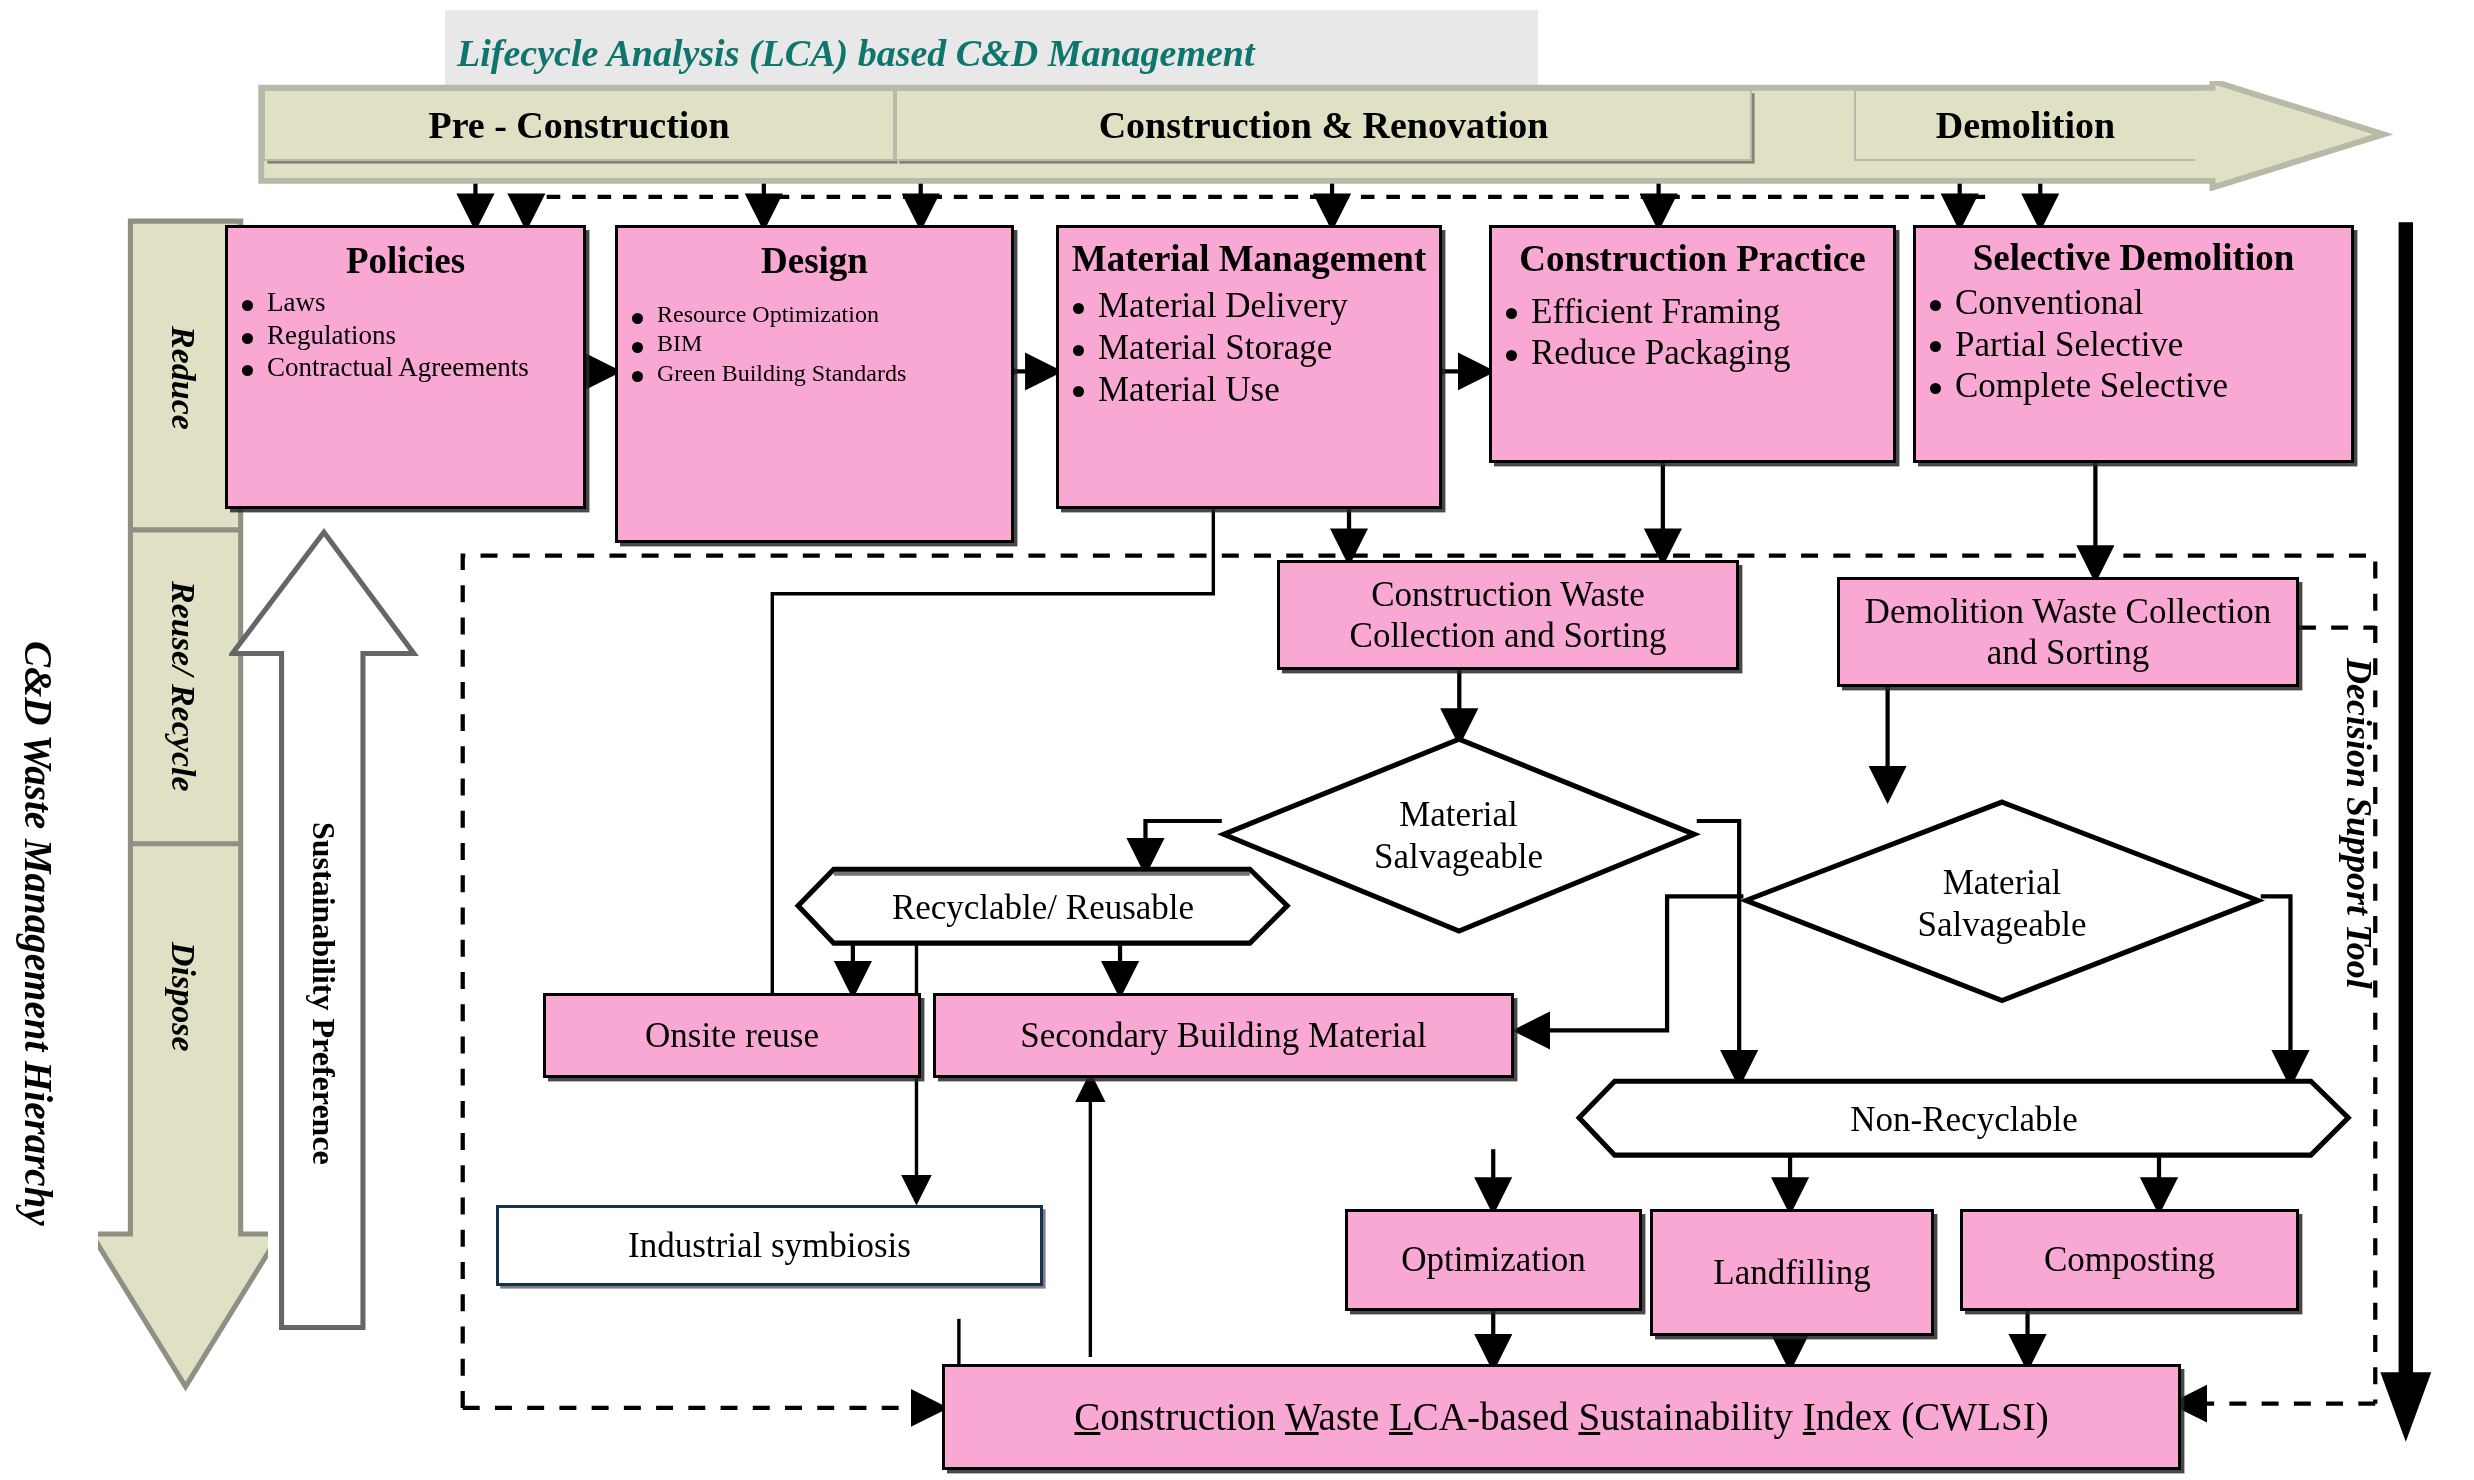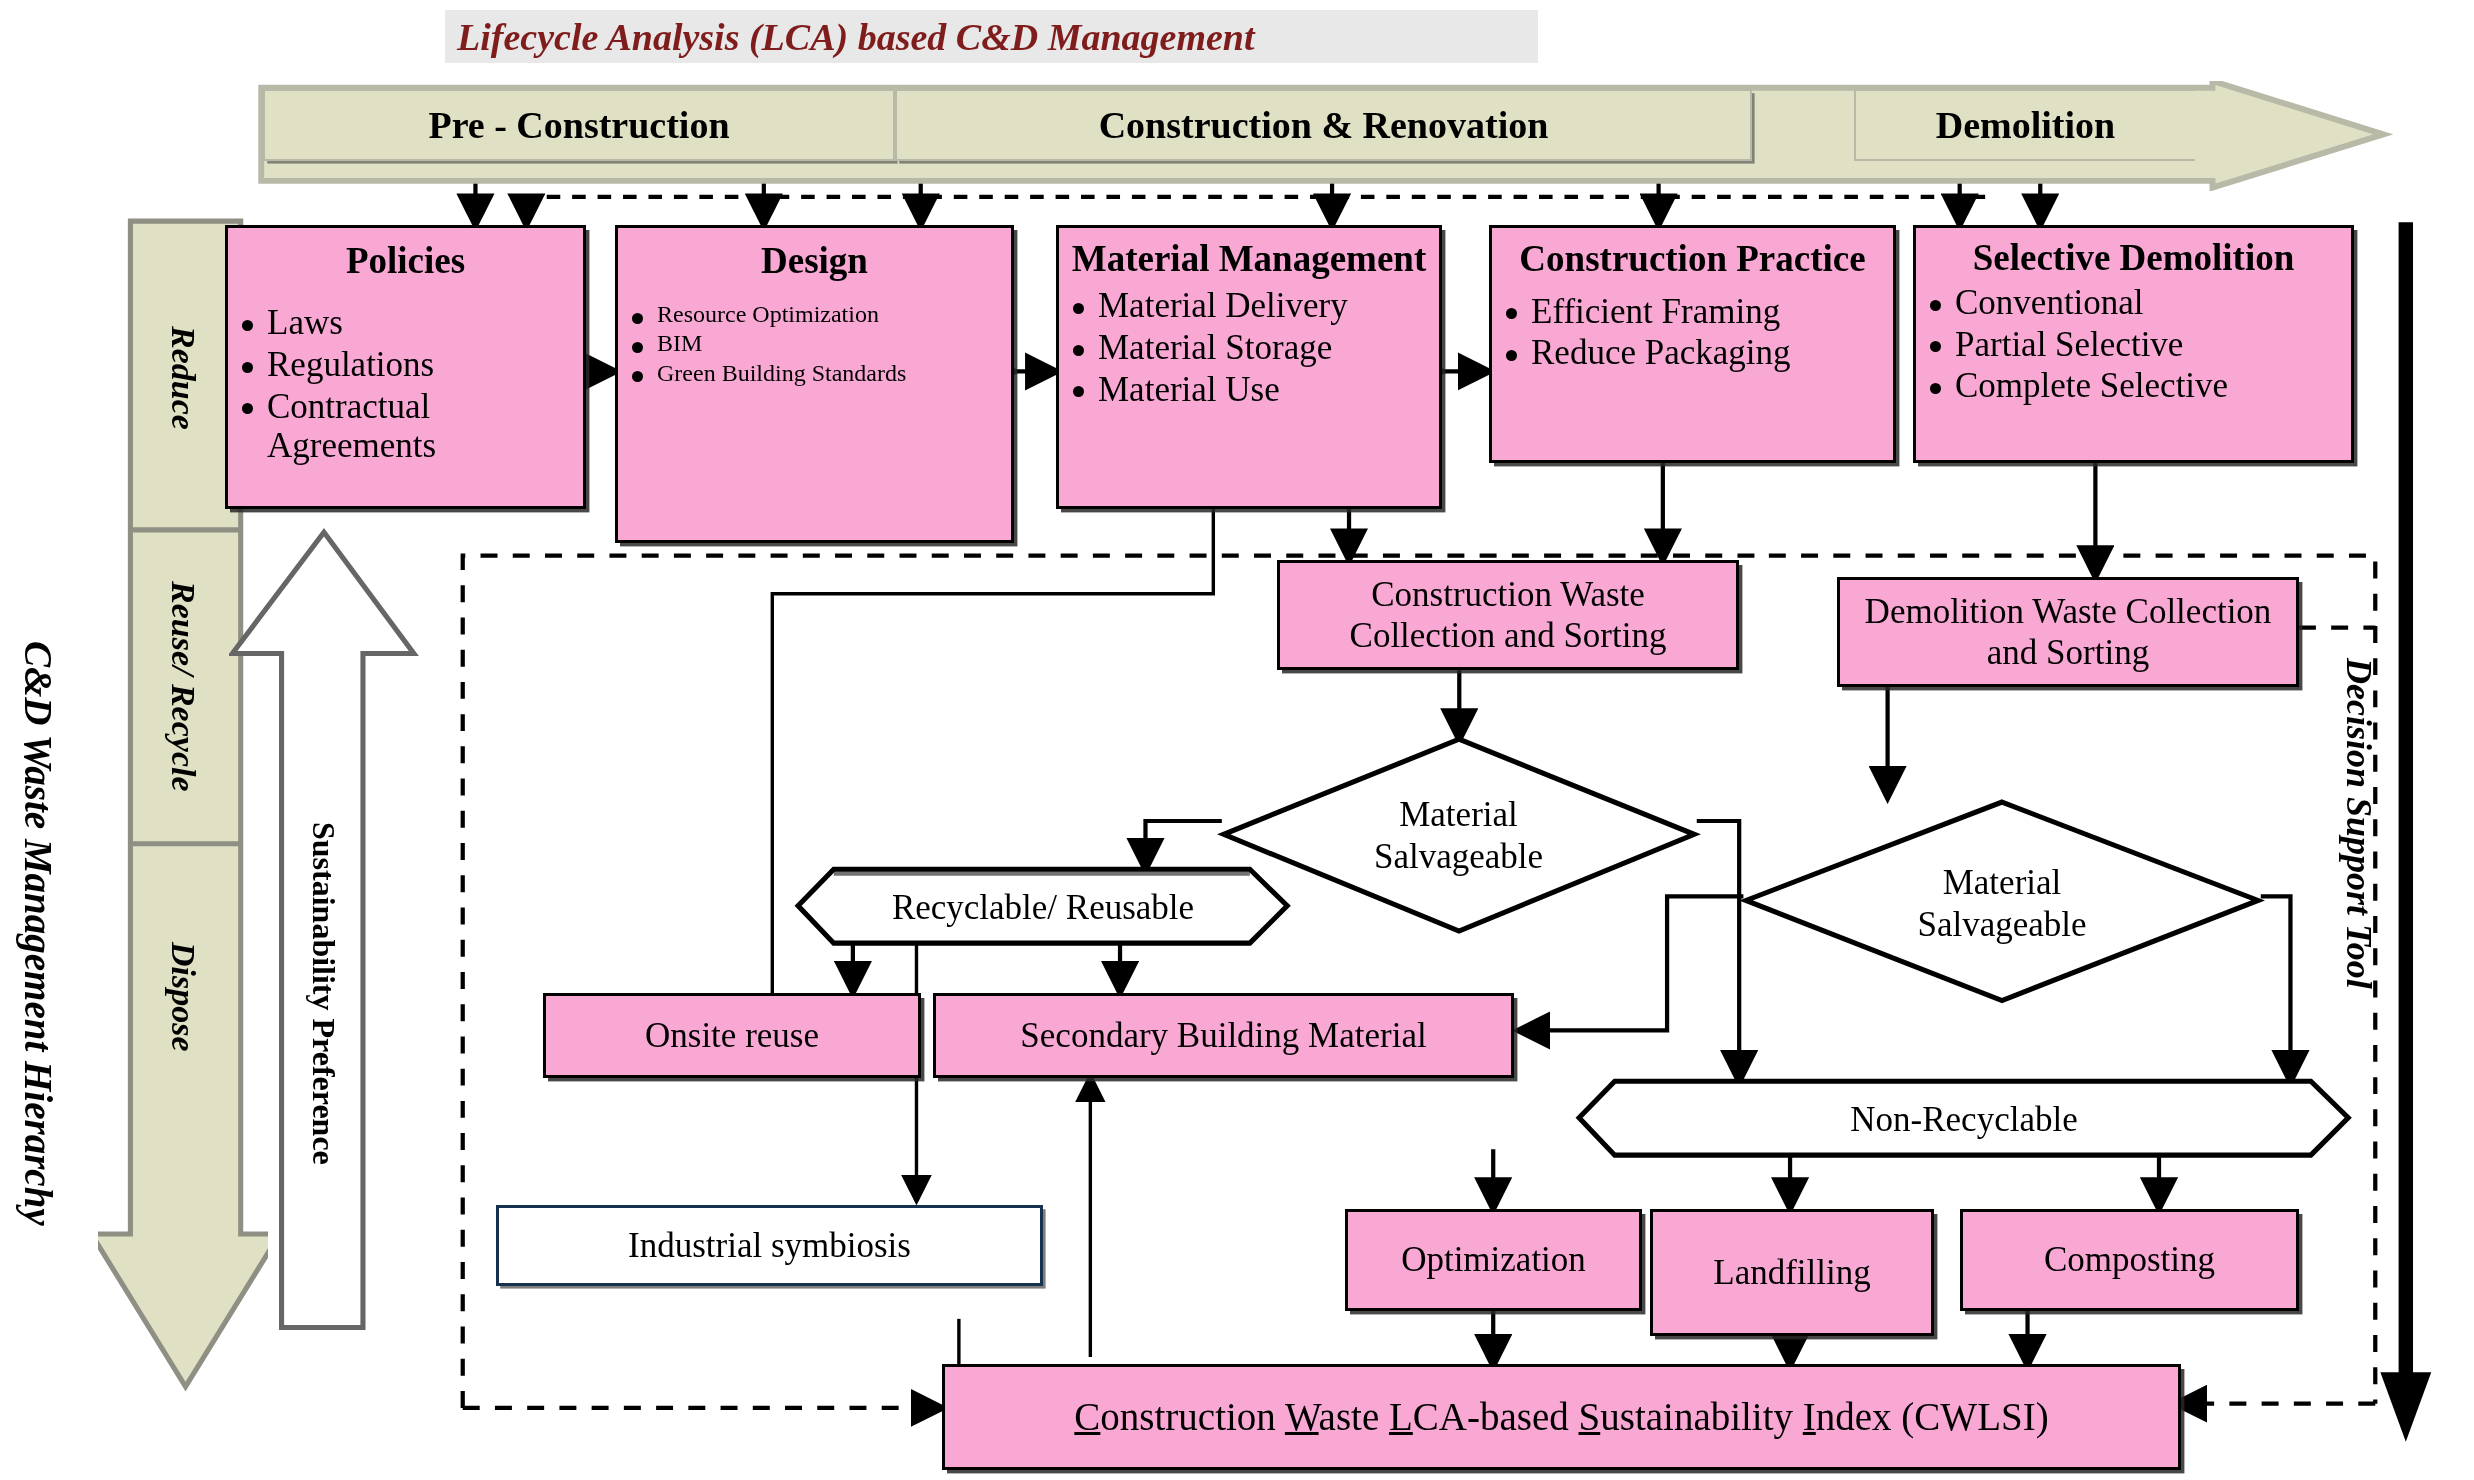--- a/index.html
+++ b/index.html
@@ -14,22 +14,22 @@
   .node li{position:relative;padding-left:39px;line-height:1.14;margin:1.7px 0;}
   .node li:before{content:"";position:absolute;left:13.6px;top:.48em;width:11px;height:11px;
         border-radius:50%;background:#000;}
 
   .plain{display:flex;align-items:center;justify-content:center;text-align:center;line-height:1.18;}
 
   .banner{position:absolute;background:#dfe0c4;border:2.5px solid #b9b9a8;
           box-shadow:3.4px 3.4px 0 -0.8px rgba(120,120,110,.9);
           display:flex;align-items:center;justify-content:center;
           font-weight:bold;font-style:normal;}
-  .hdrtitle{position:absolute;background:#e8e8e8;display:flex;align-items:center;
-            padding:0 12px;font-weight:bold;font-style:italic;color:#7f1d1d;}
+  .hdrtitle{position:absolute;background:#e8e8e8;display:flex;align-items:flex-end;
+            padding:12px 12px;font-weight:bold;font-style:italic;color:#0f766e;}
 
   .vlabel{position:absolute;display:flex;align-items:center;justify-content:center;
           font-weight:bold;font-style:italic;}
   .vlabel span{writing-mode:vertical-rl;}
 
   .hexnode{position:absolute;display:flex;align-items:center;justify-content:center;
            text-align:center;background:#fff;}
 
   .ibox{position:absolute;box-sizing:border-box;background:#fff;border:3.4px solid #16314e;
         display:flex;align-items:center;justify-content:center;
@@ -170,21 +170,21 @@
   <div class="vlabel" style="left:255px;top:679px;width:136px;height:628px;font-size:32px;font-style:normal;">
     <span>Sustainability Preference</span>
   </div>
 
   <div class="vlabel" style="left:2329px;top:475px;width:59px;height:696px;font-size:36px;">
     <span>Decision Support Tool</span>
   </div>
 
   <div class="node" style="left:225px;top:225px;width:361px;height:284px;">
     <div class="ttl cap" style="margin-top:12px;">Policies</div>
-    <ul style="margin-top:22px;font-size:35px;">
+    <ul style="margin-top:6px;font-size:27px;">
       <li>Laws</li>
       <li>Regulations</li>
       <li>Contractual Agreements</li>
     </ul>
   </div>
 
   <div class="node" style="left:615px;top:225px;width:399px;height:318px;">
     <div class="ttl cap" style="margin-top:12px;">Design</div>
     <ul style="margin-top:20px;font-size:24px;">
       <li>Resource Optimization</li>

